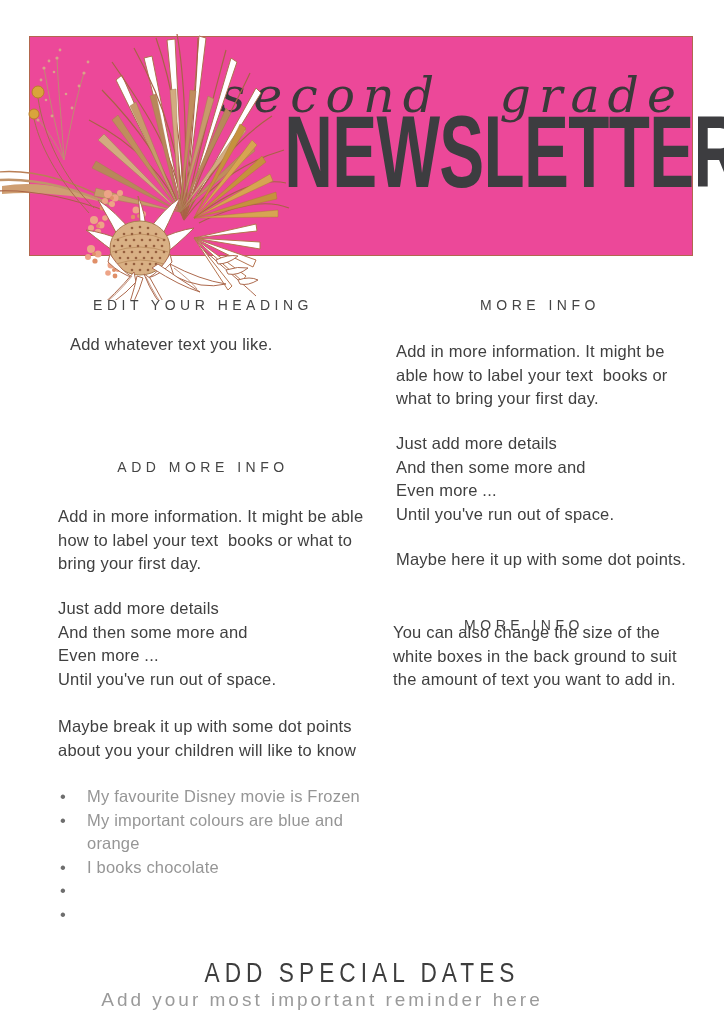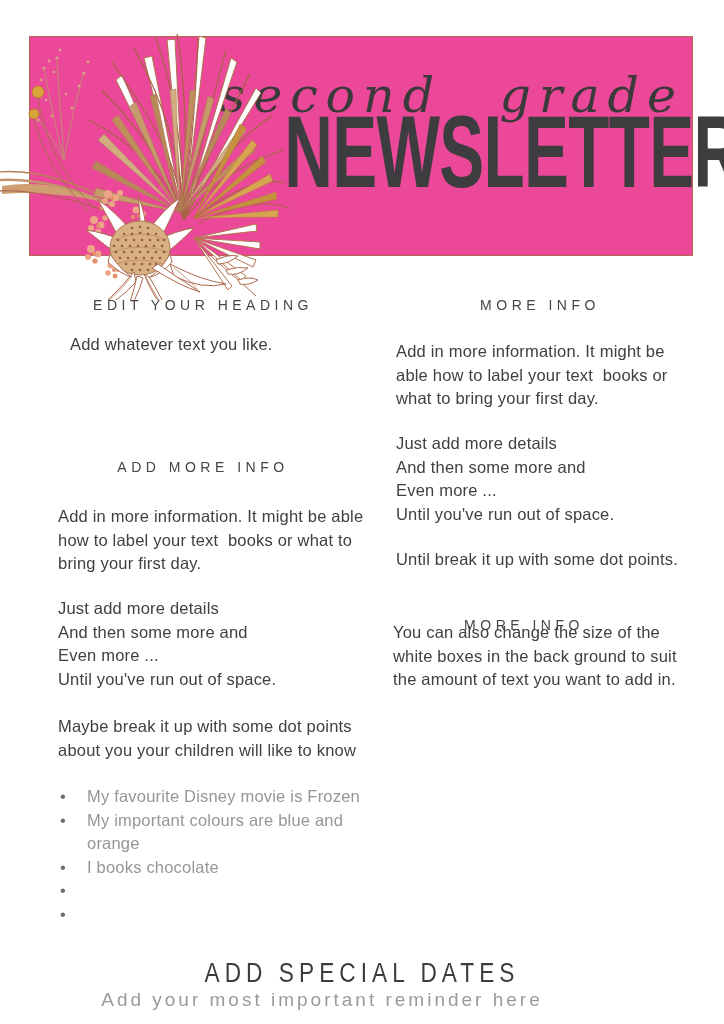--- a/index.html
+++ b/index.html
@@ -324,21 +324,21 @@
 
 <div>
   <div class="sec-h" style="left:390px;top:297px;width:300px;">MORE INFO</div>
   <div class="hand" style="left:396px;top:340px;">Add in more information. It might be
 able how to label your text  books or
 what to bring your first day.</div>
   <div class="hand" style="left:396px;top:432px;">Just add more details
 And then some more and
 Even more ...
 Until you've run out of space.</div>
-  <div class="hand" style="left:396px;top:548px;">Until break it up with some dot points.</div>
+  <div class="hand" style="left:396px;top:548px;">Maybe here it up with some dot points.</div>
   <div class="sec-h" style="left:374px;top:617px;width:300px;">MORE INFO</div>
   <div class="hand" style="left:393px;top:621px;">You can also change the size of the
 white boxes in the back ground to suit
 the amount of text you want to add in.</div>
 </div>
 
 <div>
   <div class="footer-h">ADD SPECIAL DATES</div>
   <div class="footer-sub">Add your most important reminder here</div>
 </div>

